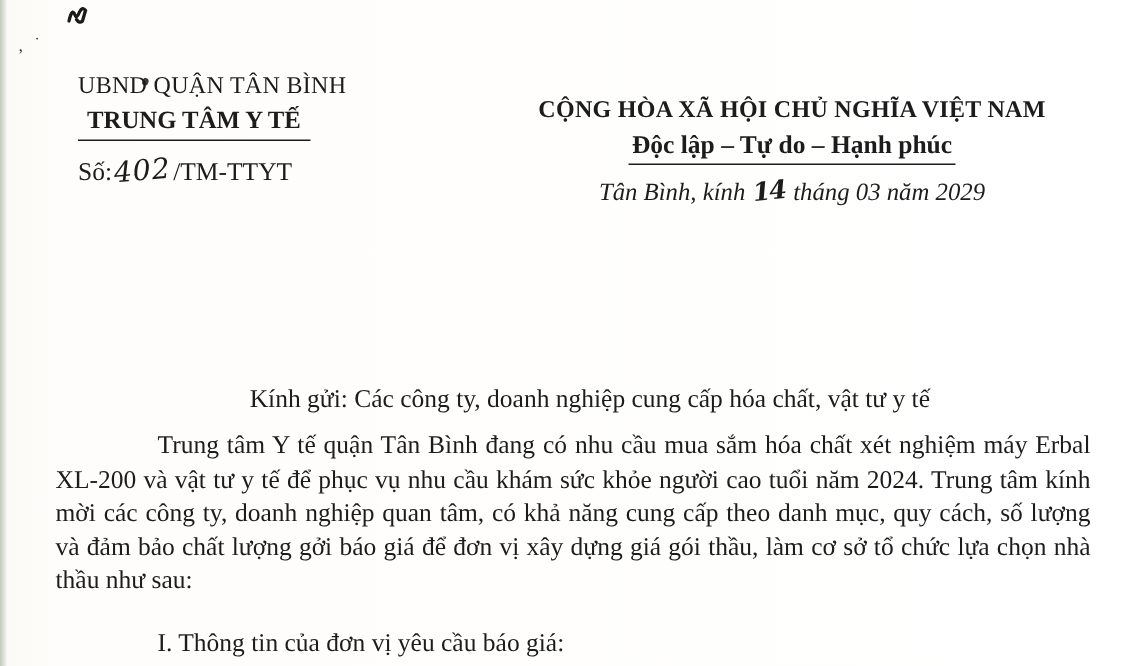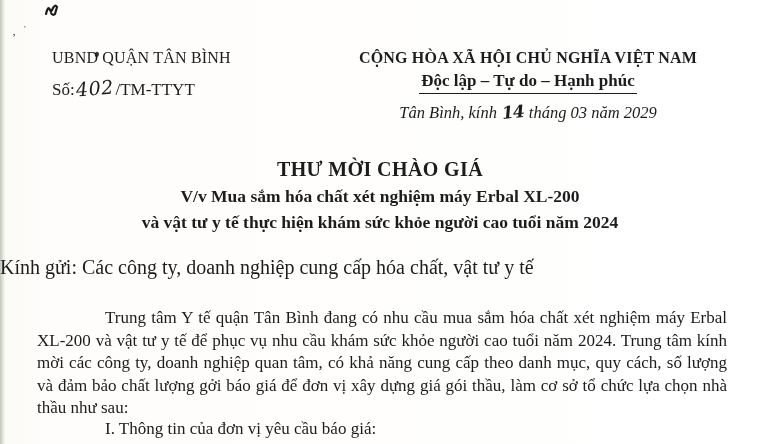--- a/index.html
+++ b/index.html
@@ -22,21 +22,21 @@
   .ink-mark { position: absolute; color: #151515; }
   .mark-1 { left: 44px; top: 2px; width: 16px; height: 16px; }
   .mark-2 { left: 12px; top: 24px; font-size: 11px; letter-spacing: 3px; color: #2a2a2a; transform: rotate(-8deg); }
   .mark-3 { left: 95px; top: 52px; width: 4px; height: 5px; background: #3a3a3a; border-radius: 40% 60% 55% 45%; transform: rotate(20deg); }
 
   .hdr-left {
     position: absolute; left: 52px; top: 48px; width: 260px;
     line-height: 1.25;
   }
   .hdr-right {
-    position: absolute; left: 356px; top: 48px; width: 344px;
+    position: absolute; left: 356px; top: 64px; width: 344px;
     text-align: center; line-height: 1.25;
   }
   .org-line { font-size: 16px; letter-spacing: 0.2px; }
   .org-strong {
     font-weight: bold; font-size: 16.5px; display: inline-block;
     border-bottom: 1.5px solid #1c1c1c; padding: 0 6px 2px 6px; margin-top: 2px;
   }
   .doc-number { margin-top: 9px; font-size: 17px; white-space: nowrap; }
   .handwritten {
     font-family: "DejaVu Serif", serif; font-style: italic;
@@ -54,25 +54,25 @@
     display: inline-block; transform: rotate(-6deg);
     letter-spacing: -1px; font-size: 17px; margin: 0 1px;
   }
 
   .title-block { position: absolute; left: 0; top: 158px; width: 760px; text-align: center; }
   .title-main { font-size: 20px; font-weight: bold; letter-spacing: 0.4px; }
   .title-sub { font-size: 17.5px; font-weight: bold; line-height: 22px; margin-top: 4px; }
 
   .salutation {
     position: absolute; left: 0; top: 256px; width: 620px;
-    text-align: left; font-size: 20px;
+    text-align: right; font-size: 17px;
   }
 
   .body-par {
-    position: absolute; left: 37px; top: 307px; width: 690px;
+    position: absolute; left: 37px; top: 286px; width: 690px;
     font-size: 17px; line-height: 22.6px;
     text-align: justify; text-indent: 68px;
   }
   .section-heading {
     position: absolute; left: 105px; top: 419px;
     font-size: 17px; font-weight: normal;
   }
 </style>
 </head>
 <body>
@@ -82,40 +82,36 @@
   <div class="scan-edge"></div>
 
   <svg class="ink-mark mark-1" viewBox="0 0 16 16">
     <path d="M2,12 Q4,3 6,8 Q7,11 9,6 Q11,2 13,5 L11,12 Q9,14 7,11" fill="none" stroke="#1a1a1a" stroke-width="2.2" stroke-linecap="round"></path>
   </svg>
   <div class="ink-mark mark-2">, ˙</div>
   <div class="ink-mark mark-3"></div>
 
   <div class="hdr-left">
     <div class="org-line">UBND QUẬN TÂN BÌNH</div>
+    <div><span class="org-strong">TRUNG TÂM Y TẾ</span></div>
     <div class="doc-number">
       <span>Số:</span><span class="handwritten">402</span><span>/TM-TTYT</span>
     </div>
   </div>
 
   <div class="hdr-right">
     <div class="republic-line">CỘNG HÒA XÃ HỘI CHỦ NGHĨA VIỆT NAM</div>
     <div><span class="motto-line">Độc lập – Tự do – Hạnh phúc</span></div>
     <div class="date-line">
       <span>Tân Bình, kính</span>
       <span class="hand-day">14</span>
       <span>tháng 03 năm 2029</span>
     </div>
   </div>
 
-  <div class="title-block">
-    <div class="title-main">THƯ MỜI CHÀO GIÁ</div>
-    <div class="title-sub">V/v Mua sắm hóa chất xét nghiệm máy Erbal XL-200</div>
-    <div class="title-sub">và vật tư y tế thực hiện khám sức khỏe người cao tuổi năm 2024</div>
-  </div>
 
   <div class="salutation">Kính gửi: Các công ty, doanh nghiệp cung cấp hóa chất, vật tư y tế</div>
 
   <div class="body-par">Trung tâm Y tế quận Tân Bình đang có nhu cầu mua sắm hóa chất xét nghiệm máy Erbal XL-200 và vật tư y tế để phục vụ nhu cầu khám sức khỏe người cao tuổi năm 2024. Trung tâm kính mời các công ty, doanh nghiệp quan tâm, có khả năng cung cấp theo danh mục, quy cách, số lượng và đảm bảo chất lượng gởi báo giá để đơn vị xây dựng giá gói thầu, làm cơ sở tổ chức lựa chọn nhà thầu như sau:</div>
 
   <div class="section-heading">I. Thông tin của đơn vị yêu cầu báo giá:</div>
 
 </div>
 
 </body></html>

